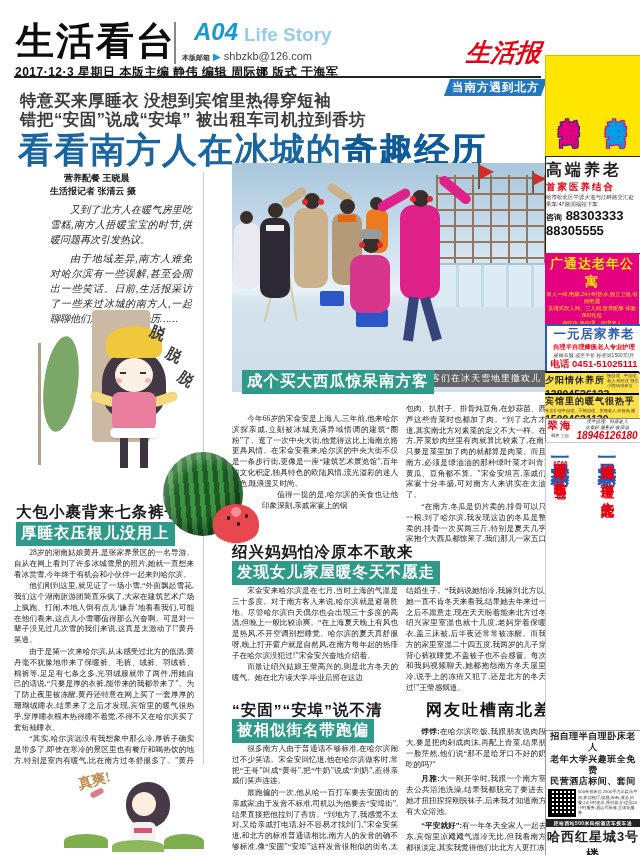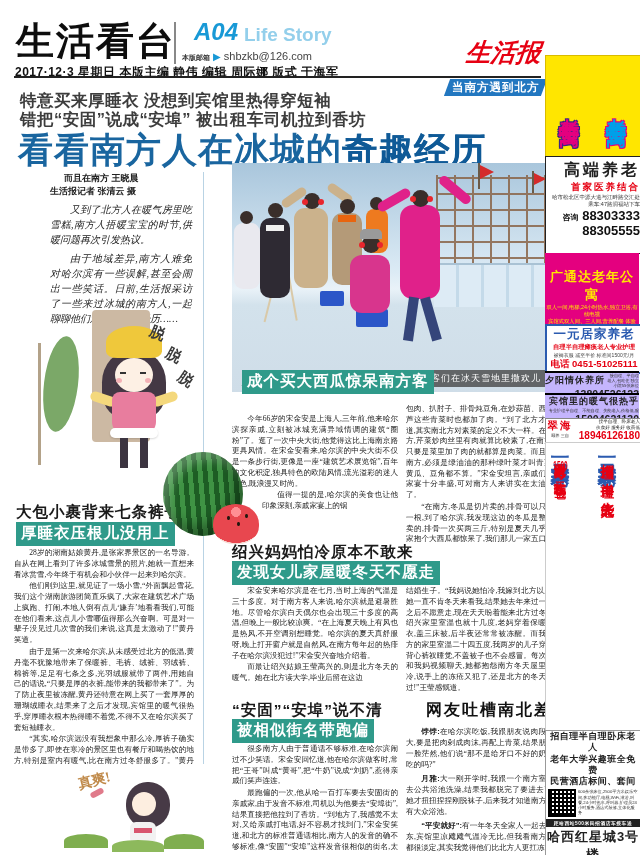--- a/index.html
+++ b/index.html
@@ -47,36 +47,36 @@
   .melon{border-radius:50%;background:repeating-linear-gradient(85deg,#3f9344 0 5px,#1d5d24 5px 10px);
          box-shadow:inset -8px -10px 14px rgba(0,0,0,.35), inset 6px 8px 10px rgba(255,255,255,.25);}
   .slice{border-radius:50% 50% 45% 45%;background:radial-gradient(circle at 50% 20%,#ff8f94 0 12%,#e8474f 13% 78%,#f7d9d2 79% 84%,#2c6e31 85%);}
   .seed{position:absolute;width:2.5px;height:4px;border-radius:50%;background:#23180f;}
   
   .sb{position:absolute;left:545px;width:94px;}
   .vtext{writing-mode:vertical-rl;text-orientation:upright;}
   .b1c{font-size:21px;font-weight:900;letter-spacing:2px;line-height:1;}
   .b1L{color:#e4007f;text-shadow:-1px -1px 0 #312783,1px 1px 0 #312783,-1px 1px 0 #312783,1px -1px 0 #312783;}
   .b1R{color:#00a0e9;text-shadow:-1px -1px 0 #e4007f,1px 1px 0 #e4007f,-1px 1px 0 #e4007f,1px -1px 0 #e4007f;}
-  .b2{background:#fff;border:1.5px solid #222;text-align:right;overflow:hidden;}
+  .b2{background:#fff;border:1.5px solid #222;text-align:left;overflow:hidden;}
   .b2 .t1{font-size:16px;font-weight:900;letter-spacing:3px;margin-top:3px;}
   .b2 .t2{font-size:21px;font-weight:900;letter-spacing:5px;}
   .b2 .t3{font-size:9.5px;font-weight:900;color:#e60012;letter-spacing:2px;}
   .b2 .tiny{font-size:5.5px;color:#333;line-height:1.3;}
   .b2 .ph{font-size:13px;font-weight:900;color:#111;}
   .b2 .ph small{font-size:8px;font-weight:900;}
-  .b3{background:#e4007f;color:#ffe600;text-align:center;overflow:hidden;padding-top:15px;}
+  .b3{background:#e4007f;color:#ffe600;text-align:center;overflow:hidden;padding-top:2px;}
   .b3 .t{font-size:13px;font-weight:900;letter-spacing:1px;}
   .b3 .tiny{font-size:5.3px;line-height:1.35;}
   .b4{background:#fff;border:2px solid #2b5bb0;text-align:center;overflow:hidden;}
   .b4 .t{font-size:12.5px;font-weight:900;color:#2b5bb0;letter-spacing:1px;}
   .b4 .s{font-size:6.3px;font-weight:bold;color:#e60012;}
   .b4 .n{font-size:5px;color:#444;}
   .b4 .ph{font-size:9.5px;font-weight:900;color:#e60012;}
-  .b5,.b6{background:#c4b5fd;border-top:2px solid #000;border-bottom:1px solid #000;overflow:hidden;text-align:right;}
+  .b5,.b6{background:#fde047;border-top:2px solid #000;border-bottom:1px solid #000;overflow:hidden;text-align:left;}
   .b5 .t,.b6 .t{font-size:9px;font-weight:900;letter-spacing:1px;}
   .b5 .tiny,.b6 .tiny{font-size:4.2px;color:#333;line-height:1.2;}
   .b5 .ph,.b6 .ph{font-size:10.5px;font-weight:900;}
   .b7{background:#fff;border:1px solid #888;overflow:hidden;display:flex;}
   .b7 .nm{font-size:10.5px;font-weight:900;color:#e60012;letter-spacing:2px;}
   .b7 .tg{font-size:4.2px;color:#333;}
   .b7 .tiny{font-size:4.6px;color:#222;line-height:1.25;}
   .b7 .ph{font-size:10px;font-weight:900;color:#e60012;}
   .b8{background:#fff;border:1px solid #ccc;}
   .b8col{position:absolute;top:4px;height:280px;writing-mode:vertical-rl;text-orientation:upright;line-height:1;}
@@ -116,21 +116,21 @@
 
   <div class="abs kicker" style="left:20px;top:90px;">特意买来厚睡衣 没想到宾馆里热得穿短袖</div>
   <div class="abs kicker" style="left:20px;top:109px;">错把“安固”说成“安埠” 被出租车司机拉到香坊</div>
   <div class="abs mainhl" style="left:18px;top:127px;">
     <span>看看南方人在冰城的</span><span class="heavy">奇趣经历</span>
   </div>
 
   <div class="abs colrule" style="left:203px;top:172px;height:592px;"></div>
 
   <div class="abs intro" style="left:50px;top:172px;width:142px;">
-    <div class="byline" style="margin-left:14px;"><b>而且在南方 王晓晨</b></div>
+    <div class="byline" style="margin-left:14px;"><b>营养配餐 王晓晨</b></div>
     <div class="byline"><b>生活报记者 张清云 摄</b></div>
     <p>又到了北方人在暖气房里吃雪糕,南方人捂暖宝宝的时节,供暖问题再次引发热议。</p>
     <p>由于地域差异,南方人难免对哈尔滨有一些误解,甚至会闹出一些笑话。日前,生活报采访了一些来过冰城的南方人,一起聊聊他们难忘的奇趣经历……</p>
   </div>
 
   <div class="abs" style="left:28px;top:298px;width:168px;height:205px;">
     <div class="abs" style="left:64px;top:12px;width:58px;height:132px;background:#ccb9a3;border-radius:4px;"></div>
     <div class="abs" style="left:10px;top:45px;width:3px;height:122px;background:#b3a289;"></div>
     <div class="abs" style="left:16px;top:38px;width:34px;height:96px;background:#7ba868;border-radius:50%;transform:rotate(7deg);"></div>
     <div class="abs" style="left:74px;top:52px;width:64px;height:70px;background:#443844;border-radius:46% 46% 40% 40%;"></div>
@@ -318,21 +318,21 @@
     <div class="t">宾馆里的暖气很热乎</div>
     <div class="tiny" style="height:5px;overflow:hidden;">专业护理半自理、不能自理、失能老人,价格低,服务好,交通便利,环境优美</div>
     <div class="ph">15004621130</div>
   </div>
 
   <div class="sb b7" style="top:418px;height:23px;">
     <div style="width:30%;text-align:center;">
       <div class="nm">翠海</div>
       <div class="tg">颐养 三自</div>
     </div>
-    <div style="width:70%;text-align:right;">
+    <div style="width:70%;text-align:center;font-style:italic;">
       <div class="tiny">接半自理、卧床老人</div>
       <div class="tiny">伙食好 服务好 收费低</div>
       <div class="ph">18946126180</div>
     </div>
   </div>
 
   <div class="sb b8" style="top:442px;height:287px;">
     <div class="b8col" style="left:5px;">
       <span class="blue">一元居家养老</span><span class="red">自理老人每月</span><span class="num">1500</span><span class="red">元吃住玩全包</span>
     </div>

